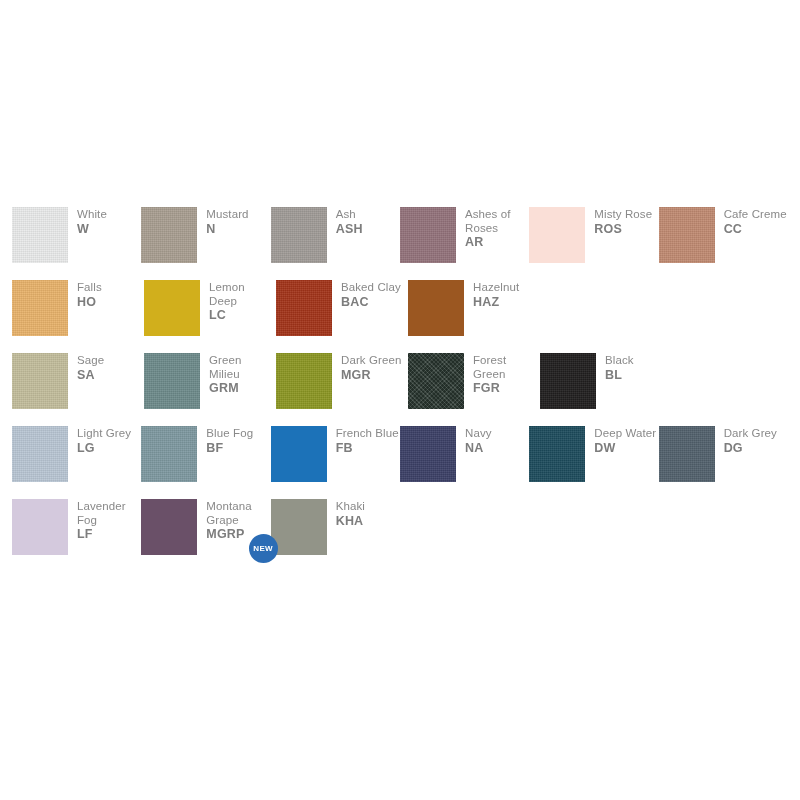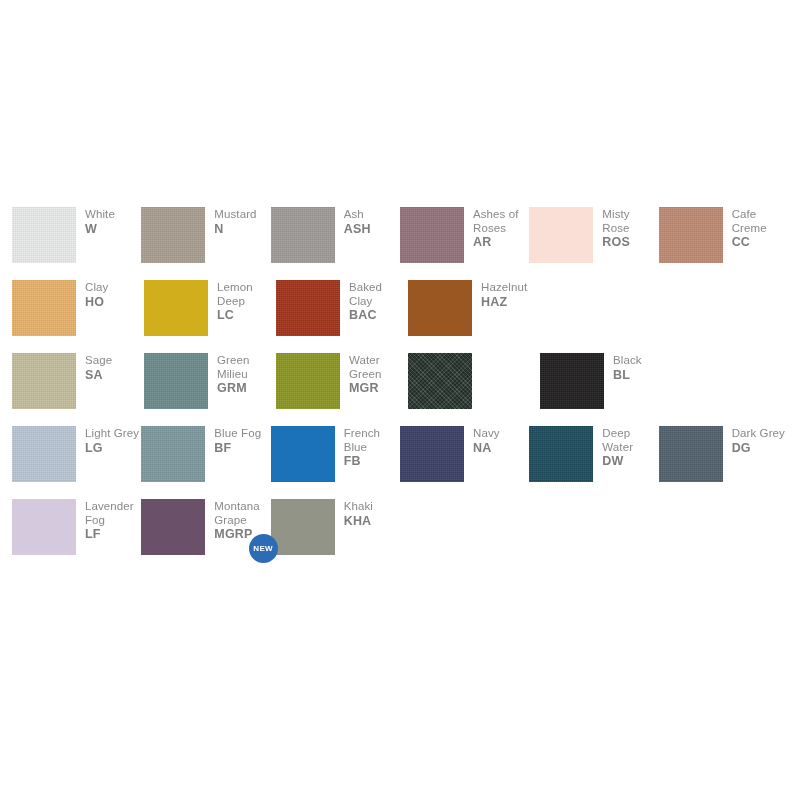--- a/index.html
+++ b/index.html
@@ -38,21 +38,20 @@
   }
   .swatch-cell.empty-cell {
     visibility: hidden;
   }
   .swatch-chip {
     width: 56px;
     height: 56px;
     flex: 0 0 56px;
     position: relative;
     background-repeat: no-repeat;
-    padding-left: 8px;
   }
   
   .swatch-chip::after {
     content: "";
     position: absolute;
     inset: 0;
     background-image:
       repeating-linear-gradient(0deg, rgba(255,255,255,0.055) 0px, rgba(255,255,255,0.055) 1px, rgba(0,0,0,0.045) 1px, rgba(0,0,0,0.045) 2px),
       repeating-linear-gradient(90deg, rgba(255,255,255,0.045) 0px, rgba(255,255,255,0.045) 1px, rgba(0,0,0,0.035) 1px, rgba(0,0,0,0.035) 2px);
     pointer-events: none;
@@ -146,21 +145,21 @@
           <div class="swatch-labels">
             <div class="swatch-name">Cafe Creme</div>
             <div class="swatch-code">CC</div>
           </div>
         </div>
       </div>
       <div class="swatch-row">
         <div class="swatch-cell">
           <div class="swatch-chip" style="background: rgb(232, 178, 106);"></div>
           <div class="swatch-labels">
-            <div class="swatch-name">Clay</div>
+            <div class="swatch-name">Falls</div>
             <div class="swatch-code">HO</div>
           </div>
         </div>
         <div class="swatch-cell">
           <div class="swatch-chip flat" style="background: rgb(209, 175, 28);"></div>
           <div class="swatch-labels">
             <div class="swatch-name">Lemon Deep</div>
             <div class="swatch-code">LC</div>
           </div>
         </div>
@@ -190,26 +189,30 @@
         <div class="swatch-cell">
           <div class="swatch-chip" style="background: rgb(109, 138, 138);"></div>
           <div class="swatch-labels">
             <div class="swatch-name">Green Milieu</div>
             <div class="swatch-code">GRM</div>
           </div>
         </div>
         <div class="swatch-cell">
           <div class="swatch-chip" style="background: rgb(139, 150, 34);"></div>
           <div class="swatch-labels">
-            <div class="swatch-name">Water Green</div>
+            <div class="swatch-name">Dark Green</div>
             <div class="swatch-code">MGR</div>
           </div>
         </div>
         <div class="swatch-cell">
           <div class="swatch-chip knit" style="background: rgb(44, 58, 51);"></div>
+          <div class="swatch-labels">
+            <div class="swatch-name">Forest Green</div>
+            <div class="swatch-code">FGR</div>
+          </div>
         </div>
         <div class="swatch-cell">
           <div class="swatch-chip" style="background: rgb(32, 30, 30);"></div>
           <div class="swatch-labels">
             <div class="swatch-name">Black</div>
             <div class="swatch-code">BL</div>
           </div>
         </div>
       </div>
       <div class="swatch-row">

